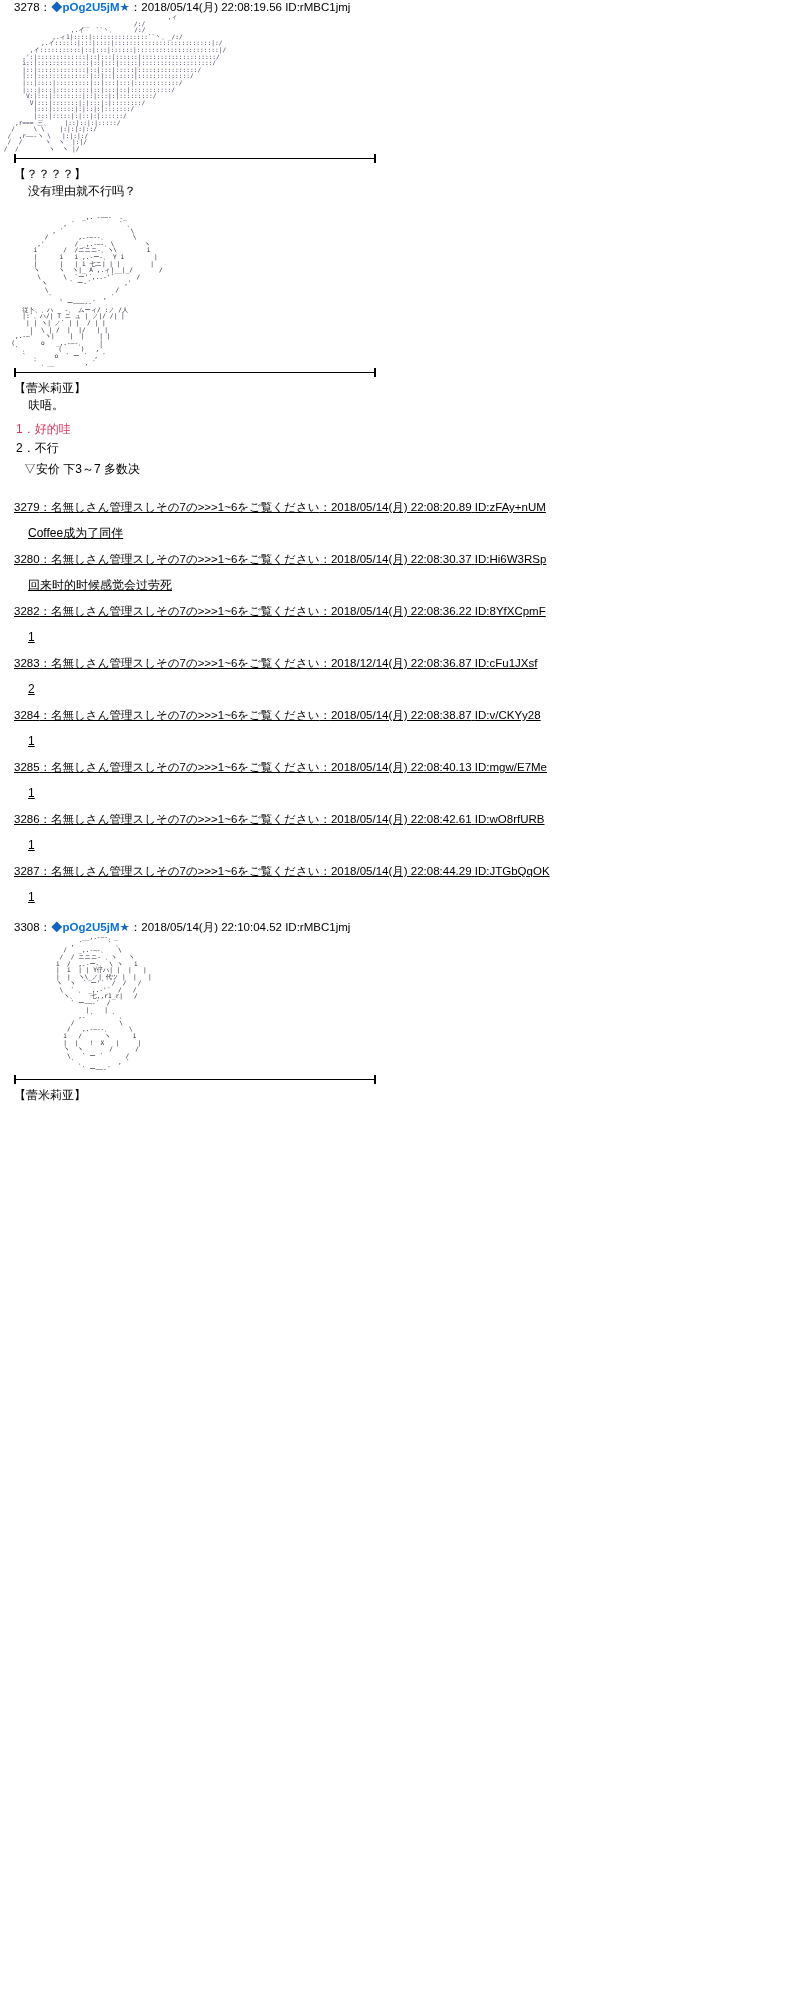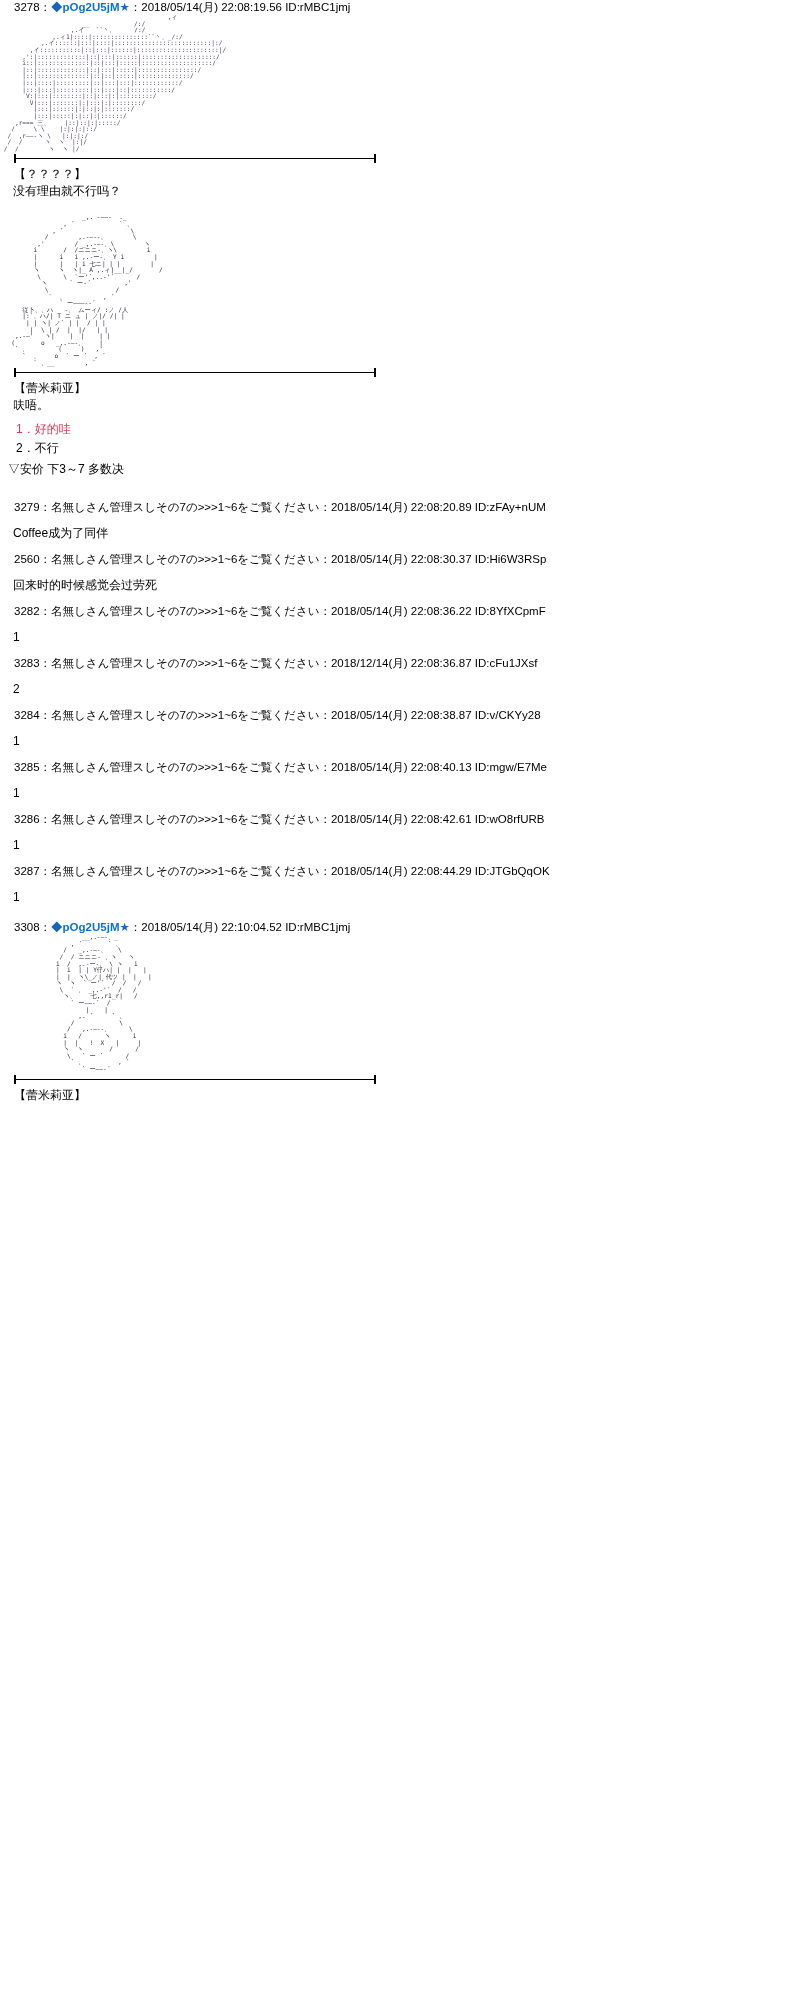--- a/index.html
+++ b/index.html
@@ -40,21 +40,21 @@
   .post-head .star { color: #1565c0; }
   .post-head .date { color: #000; }
   .post-head .idtext { color: #000; }
 
   .post-head.anon {
     padding-left: 14px;
   }
   .post-head.anon .name-plain { color: #000; }
 
   .body-text {
-    padding-left: 13px;
+    padding-left: 28px;
     font-size: 12px;
     line-height: 17px;
     white-space: pre-wrap;
   }
 
   
   .aa {
     font-family: "DejaVu Sans Mono", monospace;
     font-size: 6.2px;
     line-height: 6.6px;
@@ -98,27 +98,27 @@
 
   
   .choices {
     padding-left: 16px;
     font-size: 12px;
     line-height: 19px;
   }
   .choice-1 { color: #d8395a; }
   .choice-2 { color: #000; }
   .vote-line {
-    padding-left: 8px;
+    padding-left: 24px;
     font-size: 12px;
     line-height: 22px;
     color: #000;
   }
 
-  .msg-block { margin-top: 10px; }
+  .msg-block { margin-top: 10px; text-decoration: underline; }
   .msg-block .body-text { margin-top: 11px; }
 
   .spacer-6 { height: 6px; }
   .spacer-10 { height: 10px; }
   .spacer-14 { height: 14px; }
 </style>
 </head>
 <body>
 
 <div class="page">
@@ -205,21 +205,21 @@
 
   <div class="msg-block">
     <div class="post-head anon">
       <span class="num">3279</span><span class="sep">：</span><span class="name-plain">名無しさん管理スしその7の&gt;&gt;&gt;1~6をご覧ください</span><span class="sep">：</span><span class="date">2018/05/14(月) 22:08:20.89</span> <span class="idtext">ID:zFAy+nUM</span>
     </div>
     <div class="body-text">Coffee成为了同伴</div>
   </div>
 
   <div class="msg-block">
     <div class="post-head anon">
-      <span class="num">2560</span><span class="sep">：</span><span class="name-plain">名無しさん管理スしその7の&gt;&gt;&gt;1~6をご覧ください</span><span class="sep">：</span><span class="date">2018/05/14(月) 22:08:30.37</span> <span class="idtext">ID:Hi6W3RSp</span>
+      <span class="num">3280</span><span class="sep">：</span><span class="name-plain">名無しさん管理スしその7の&gt;&gt;&gt;1~6をご覧ください</span><span class="sep">：</span><span class="date">2018/05/14(月) 22:08:30.37</span> <span class="idtext">ID:Hi6W3RSp</span>
     </div>
     <div class="body-text">回来时的时候感觉会过劳死</div>
   </div>
 
   <div class="msg-block">
     <div class="post-head anon">
       <span class="num">3282</span><span class="sep">：</span><span class="name-plain">名無しさん管理スしその7の&gt;&gt;&gt;1~6をご覧ください</span><span class="sep">：</span><span class="date">2018/05/14(月) 22:08:36.22</span> <span class="idtext">ID:8YfXCpmF</span>
     </div>
     <div class="body-text">1</div>
   </div>

